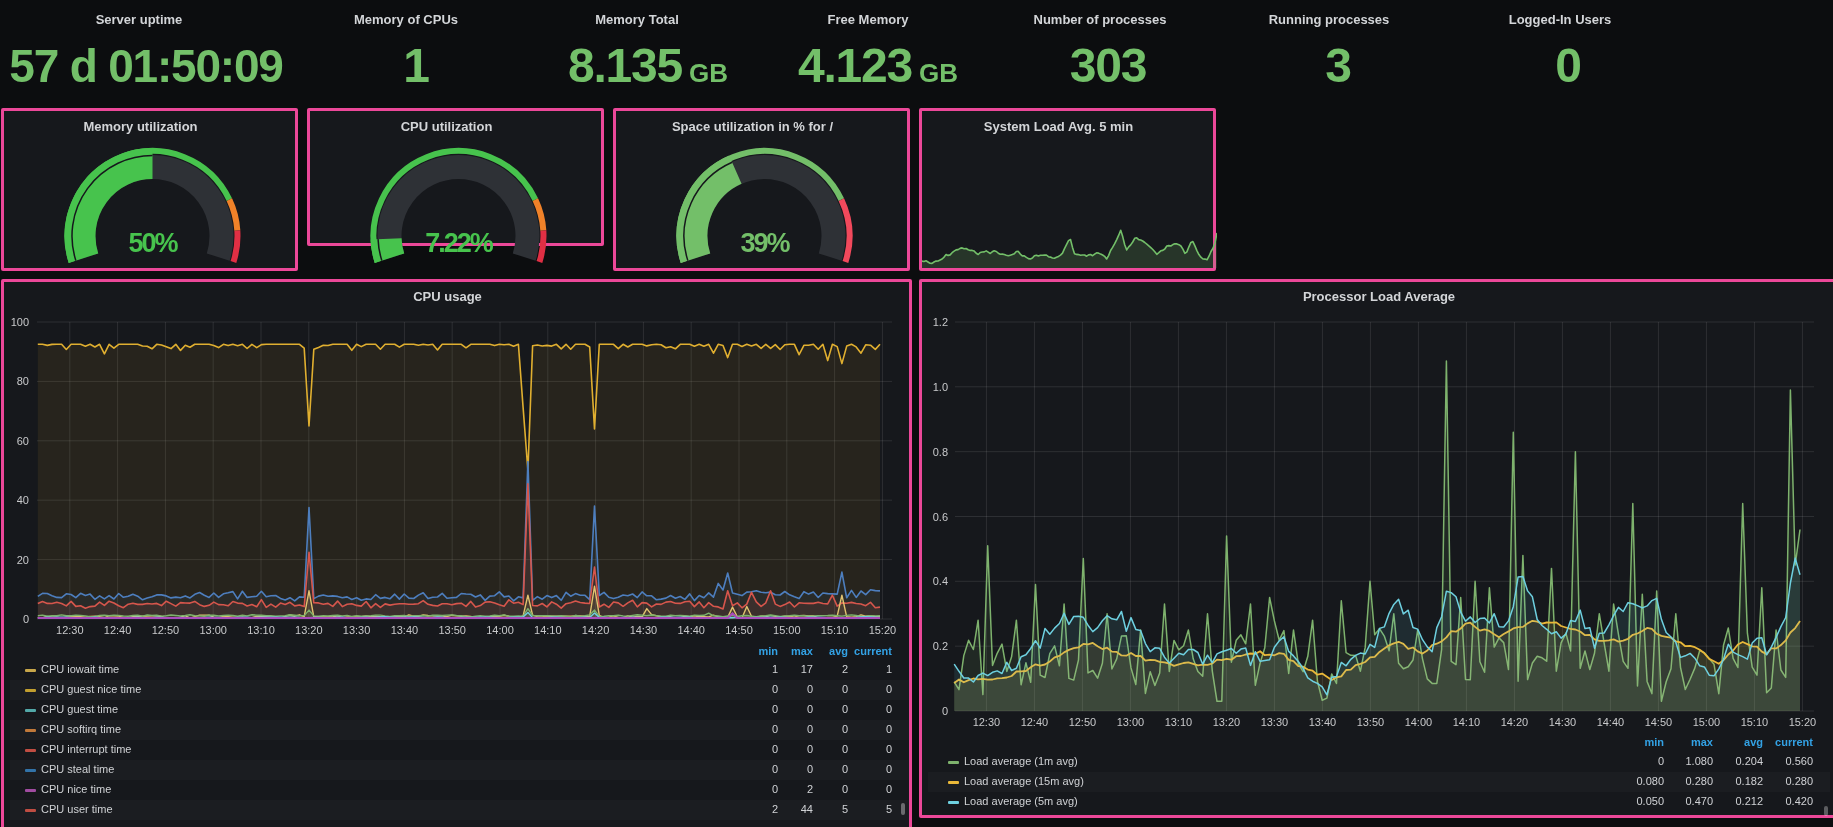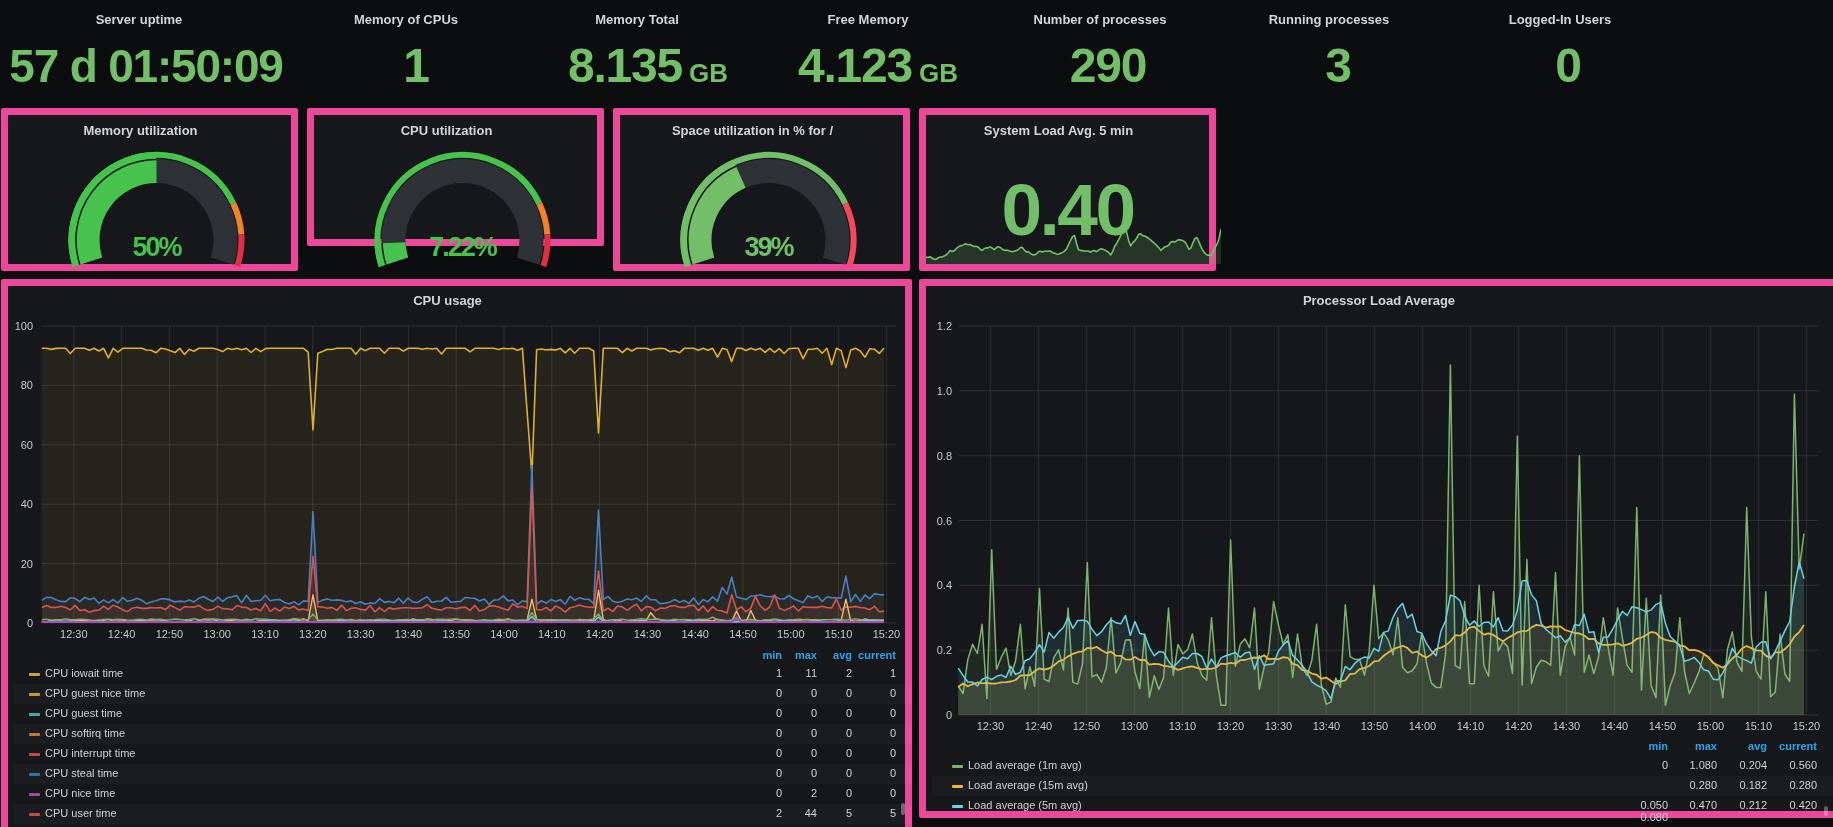--- a/index.html
+++ b/index.html
@@ -1,36 +1,36 @@
 <!DOCTYPE html>
 <html><head><meta charset="utf-8"><style>
 * { margin:0; padding:0; box-sizing:border-box; }
 body { width:1833px; height:827px; background:#0c0d0f; font-family:"Liberation Sans", sans-serif; overflow:hidden; position:relative; }
-.panel { position:absolute; background:#16181c; border:7px solid #ec4899; border-radius:2px; }
+.panel { position:absolute; background:#16181c; border:3px solid #ec4899; border-radius:2px; }
 .ptitle { position:absolute; width:100%; text-align:center; font-size:13px; font-weight:bold; color:#d3d5d8; padding-right:18px; }
 .stitle { position:absolute; text-align:center; font-size:13px; font-weight:bold; color:#d3d5d8; }
 .statval { position:absolute; text-align:center; font-size:46px; font-weight:bold; color:#73bf69; letter-spacing:-1.2px; white-space:nowrap; }
 .unit { font-size:26px; letter-spacing:0; margin-left:7px; }
 .lrow { position:absolute; height:20px; font-size:11px; color:#d0d2d5; }
 .lrow .dash { position:absolute; top:9px; width:11px; height:3px; border-radius:1px; }
 .lrow .lname { position:absolute; top:3px; }
 .lcol { position:absolute; top:3px; width:46px; text-align:right; }
 .lhead { position:absolute; height:16px; font-size:11px; font-weight:bold; color:#33a2e5; }
 .zebra { position:absolute; background:rgba(255,255,255,0.025); }
 </style></head><body>
 <div class="stitle" style="left:19px;top:12px;width:240px;">Server uptime</div>
 <div class="statval" style="left:-104px;top:39px;width:500px;font-size:46px;">57 d 01:50:09</div>
 <div class="stitle" style="left:286px;top:12px;width:240px;">Memory of CPUs</div>
 <div class="statval" style="left:166px;top:38px;width:500px;font-size:48px;">1</div>
 <div class="stitle" style="left:517px;top:12px;width:240px;">Memory Total</div>
 <div class="statval" style="left:398px;top:38px;width:500px;font-size:48px;">8.135<span class="unit">GB</span></div>
 <div class="stitle" style="left:748px;top:12px;width:240px;">Free Memory</div>
 <div class="statval" style="left:628px;top:38px;width:500px;font-size:48px;">4.123<span class="unit">GB</span></div>
 <div class="stitle" style="left:980px;top:12px;width:240px;">Number of processes</div>
-<div class="statval" style="left:858px;top:38px;width:500px;font-size:48px;">290</div>
+<div class="statval" style="left:858px;top:38px;width:500px;font-size:48px;">303</div>
 <div class="stitle" style="left:1209px;top:12px;width:240px;">Running processes</div>
 <div class="statval" style="left:1088px;top:38px;width:500px;font-size:48px;">3</div>
 <div class="stitle" style="left:1440px;top:12px;width:240px;">Logged-In Users</div>
 <div class="statval" style="left:1318px;top:38px;width:500px;font-size:48px;">0</div>
 <div class="panel" style="left:1px;top:108px;width:297px;height:163px;">
     <div class="ptitle" style="top:8px;">Memory utilization</div>
     <svg width="297" height="163" style="position:absolute;left:0;top:0">
       <path d="M 82.80 146.09 A 69 69 0 1 1 214.20 146.09" stroke="#2e3136" stroke-width="24" fill="none"></path>
       <path d="M 67.57 150.98 A 85 85 0 0 1 225.33 88.65" stroke="#47c34d" stroke-width="6" fill="none"></path>
       <path d="M 225.33 88.65 A 85 85 0 0 1 233.32 119.43" stroke="#f08229" stroke-width="6" fill="none"></path>
@@ -58,21 +58,20 @@
       <path d="M 82.80 146.09 A 69 69 0 1 1 214.20 146.09" stroke="#2e3136" stroke-width="24" fill="none"></path>
       <path d="M 67.57 150.98 A 85 85 0 0 1 225.33 88.65" stroke="#73bf69" stroke-width="6" fill="none"></path>
       <path d="M 225.33 88.65 A 85 85 0 0 1 229.43 150.98" stroke="#f2495c" stroke-width="6" fill="none"></path>
       <path d="M 79.47 147.16 A 72.5 72.5 0 0 1 119.34 58.62" stroke="#73bf69" stroke-width="31" fill="none"></path>
       <path d="M 71.85 149.61 A 80.5 80.5 0 0 1 116.12 51.30" stroke="#16181c" stroke-width="1.5" fill="none"></path>
       <text x="148.5" y="141" text-anchor="middle" font-family="Liberation Sans, sans-serif" font-size="27" font-weight="bold" letter-spacing="-2" fill="#73bf69">39%</text>
     </svg>
   </div>
 <div class="panel" style="left:919px;top:108px;width:297px;height:163px;">
     <div class="ptitle" style="top:8px;">System Load Avg. 5 min</div>
-    <div style="position:absolute;left:0;top:58px;width:100%;text-align:center;font-size:73px;font-weight:bold;color:#73bf69;letter-spacing:-2.5px;line-height:73px;">0.40</div>
     <svg width="295" height="50" style="position:absolute;left:0;bottom:0">
       <path d="M0.0 43.1 L2.0 43.5 L4.0 42.8 L6.0 44.0 L8.0 45.2 L10.0 45.4 L12.0 44.0 L14.0 43.1 L16.1 43.0 L18.1 42.0 L20.1 41.0 L22.1 39.1 L24.1 36.5 L26.1 37.4 L28.1 36.9 L30.1 34.7 L32.1 33.2 L34.1 31.9 L36.1 31.6 L38.1 30.4 L40.1 29.9 L42.1 30.7 L44.1 30.5 L46.2 31.8 L48.2 32.4 L50.2 32.4 L52.2 33.1 L54.2 35.3 L56.2 36.5 L58.2 34.5 L60.2 34.0 L62.2 33.9 L64.2 32.9 L66.2 34.2 L68.2 35.5 L70.2 33.8 L72.2 32.8 L74.3 33.5 L76.3 35.2 L78.3 36.3 L80.3 36.1 L82.3 36.5 L84.3 37.2 L86.3 37.8 L88.3 37.2 L90.3 36.6 L92.3 35.8 L94.3 33.5 L96.3 33.4 L98.3 36.1 L100.3 37.9 L102.3 37.8 L104.4 39.4 L106.4 40.6 L108.4 41.0 L110.4 40.1 L112.4 37.8 L114.4 37.2 L116.4 38.0 L118.4 37.3 L120.4 37.2 L122.4 37.1 L124.4 37.0 L126.4 38.7 L128.4 39.1 L130.4 40.0 L132.4 40.3 L134.5 39.2 L136.5 38.4 L138.5 37.1 L140.5 35.1 L142.5 30.6 L144.5 26.7 L146.5 22.6 L148.5 21.5 L150.5 29.4 L152.5 35.8 L154.5 36.4 L156.5 36.6 L158.5 37.2 L160.5 37.0 L162.6 37.0 L164.6 38.2 L166.6 36.9 L168.6 36.5 L170.6 37.7 L172.6 36.2 L174.6 34.8 L176.6 35.1 L178.6 36.1 L180.6 37.0 L182.6 38.3 L184.6 41.0 L186.6 37.6 L188.6 32.5 L190.6 29.4 L192.7 25.7 L194.7 21.6 L196.7 17.2 L198.7 12.3 L200.7 18.6 L202.7 26.7 L204.7 31.9 L206.7 28.9 L208.7 26.9 L210.7 24.0 L212.7 20.3 L214.7 19.8 L216.7 21.6 L218.7 22.0 L220.7 23.0 L222.8 24.5 L224.8 26.1 L226.8 27.8 L228.8 29.6 L230.8 31.5 L232.8 33.8 L234.8 36.3 L236.8 34.7 L238.8 32.8 L240.8 32.4 L242.8 31.0 L244.8 28.0 L246.8 27.6 L248.8 28.0 L250.9 26.6 L252.9 25.7 L254.9 25.9 L256.9 26.7 L258.9 28.0 L260.9 31.2 L262.9 35.3 L264.9 33.9 L266.9 28.8 L268.9 24.4 L270.9 23.6 L272.9 27.9 L274.9 32.6 L276.9 36.6 L278.9 39.2 L281.0 41.0 L283.0 41.1 L285.0 41.8 L287.0 38.2 L289.0 33.5 L291.0 30.2 L293.0 24.7 L295.0 14.9 L295.0 50.0 L0.0 50.0 Z" fill="#73bf69" fill-opacity="0.18" stroke="none"></path>
       <path d="M0.0 43.1 L2.0 43.5 L4.0 42.8 L6.0 44.0 L8.0 45.2 L10.0 45.4 L12.0 44.0 L14.0 43.1 L16.1 43.0 L18.1 42.0 L20.1 41.0 L22.1 39.1 L24.1 36.5 L26.1 37.4 L28.1 36.9 L30.1 34.7 L32.1 33.2 L34.1 31.9 L36.1 31.6 L38.1 30.4 L40.1 29.9 L42.1 30.7 L44.1 30.5 L46.2 31.8 L48.2 32.4 L50.2 32.4 L52.2 33.1 L54.2 35.3 L56.2 36.5 L58.2 34.5 L60.2 34.0 L62.2 33.9 L64.2 32.9 L66.2 34.2 L68.2 35.5 L70.2 33.8 L72.2 32.8 L74.3 33.5 L76.3 35.2 L78.3 36.3 L80.3 36.1 L82.3 36.5 L84.3 37.2 L86.3 37.8 L88.3 37.2 L90.3 36.6 L92.3 35.8 L94.3 33.5 L96.3 33.4 L98.3 36.1 L100.3 37.9 L102.3 37.8 L104.4 39.4 L106.4 40.6 L108.4 41.0 L110.4 40.1 L112.4 37.8 L114.4 37.2 L116.4 38.0 L118.4 37.3 L120.4 37.2 L122.4 37.1 L124.4 37.0 L126.4 38.7 L128.4 39.1 L130.4 40.0 L132.4 40.3 L134.5 39.2 L136.5 38.4 L138.5 37.1 L140.5 35.1 L142.5 30.6 L144.5 26.7 L146.5 22.6 L148.5 21.5 L150.5 29.4 L152.5 35.8 L154.5 36.4 L156.5 36.6 L158.5 37.2 L160.5 37.0 L162.6 37.0 L164.6 38.2 L166.6 36.9 L168.6 36.5 L170.6 37.7 L172.6 36.2 L174.6 34.8 L176.6 35.1 L178.6 36.1 L180.6 37.0 L182.6 38.3 L184.6 41.0 L186.6 37.6 L188.6 32.5 L190.6 29.4 L192.7 25.7 L194.7 21.6 L196.7 17.2 L198.7 12.3 L200.7 18.6 L202.7 26.7 L204.7 31.9 L206.7 28.9 L208.7 26.9 L210.7 24.0 L212.7 20.3 L214.7 19.8 L216.7 21.6 L218.7 22.0 L220.7 23.0 L222.8 24.5 L224.8 26.1 L226.8 27.8 L228.8 29.6 L230.8 31.5 L232.8 33.8 L234.8 36.3 L236.8 34.7 L238.8 32.8 L240.8 32.4 L242.8 31.0 L244.8 28.0 L246.8 27.6 L248.8 28.0 L250.9 26.6 L252.9 25.7 L254.9 25.9 L256.9 26.7 L258.9 28.0 L260.9 31.2 L262.9 35.3 L264.9 33.9 L266.9 28.8 L268.9 24.4 L270.9 23.6 L272.9 27.9 L274.9 32.6 L276.9 36.6 L278.9 39.2 L281.0 41.0 L283.0 41.1 L285.0 41.8 L287.0 38.2 L289.0 33.5 L291.0 30.2 L293.0 24.7 L295.0 14.9" fill="none" stroke="#73bf69" stroke-width="1.6" stroke-linejoin="round"></path>
     </svg>
   </div>
 <div class="panel" style="left:1px;top:279px;width:911px;height:686px;">
     <div class="ptitle" style="top:7px;">CPU usage</div>
     <svg width="911" height="548" style="position:absolute;left:0;top:0" shape-rendering="auto">
       <line x1="33" y1="337.0" x2="888" y2="337.0" stroke="rgba(255,255,255,0.10)" stroke-width="1"></line>
       <text x="25" y="341.0" text-anchor="end" font-size="11" fill="#c8c9cb" font-family="Liberation Sans, sans-serif">0</text>
@@ -137,21 +136,21 @@
       <path d="M33.8 336.0 L38.5 336.0 L43.3 336.0 L48.0 336.0 L52.8 336.0 L57.6 336.0 L62.3 336.0 L67.1 336.0 L71.8 336.0 L76.6 336.0 L81.4 336.0 L86.1 336.0 L90.9 336.0 L95.6 336.0 L100.4 336.0 L105.1 336.0 L109.9 336.0 L114.7 336.0 L119.4 336.0 L124.2 336.0 L128.9 336.0 L133.7 336.0 L138.5 336.0 L143.2 336.0 L148.0 336.0 L152.7 336.0 L157.5 336.0 L162.3 336.0 L167.0 336.0 L171.8 336.0 L176.5 336.0 L181.3 336.0 L186.0 336.0 L190.8 336.0 L195.6 336.0 L200.3 336.0 L205.1 336.0 L209.8 336.0 L214.6 336.0 L219.4 336.0 L224.1 336.0 L228.9 336.0 L233.6 336.0 L238.4 336.0 L243.1 336.0 L247.9 336.0 L252.7 336.0 L257.4 336.0 L262.2 336.0 L266.9 336.0 L271.7 336.0 L276.5 336.0 L281.2 336.0 L286.0 336.0 L290.7 336.0 L295.5 336.0 L300.2 336.0 L305.0 336.0 L309.8 336.0 L314.5 336.0 L319.3 336.0 L324.0 336.0 L328.8 336.0 L333.6 336.0 L338.3 336.0 L343.1 336.0 L347.8 336.0 L352.6 336.0 L357.3 336.0 L362.1 336.0 L366.9 336.0 L371.6 336.0 L376.4 336.0 L381.1 336.0 L385.9 336.0 L390.7 336.0 L395.4 336.0 L400.2 336.0 L404.9 336.0 L409.7 336.0 L414.4 336.0 L419.2 336.0 L424.0 336.0 L428.7 336.0 L433.5 336.0 L438.2 336.0 L443.0 336.0 L447.8 336.0 L452.5 336.0 L457.3 336.0 L462.0 336.0 L466.8 336.0 L471.5 336.0 L476.3 336.0 L481.1 336.0 L485.8 336.0 L490.6 336.0 L495.3 336.0 L500.1 336.0 L504.9 336.0 L509.6 336.0 L514.4 336.0 L519.1 336.0 L523.9 336.0 L528.6 336.0 L533.4 336.0 L538.2 336.0 L542.9 336.0 L547.7 336.0 L552.4 336.0 L557.2 336.0 L562.0 336.0 L566.7 336.0 L571.5 336.0 L576.2 336.0 L581.0 336.0 L585.7 336.0 L590.5 336.0 L595.3 336.0 L600.0 336.0 L604.8 336.0 L609.5 336.0 L614.3 336.0 L619.1 336.0 L623.8 336.0 L628.6 336.0 L633.3 336.0 L638.1 336.0 L642.8 336.0 L647.6 336.0 L652.4 336.0 L657.1 336.0 L661.9 336.0 L666.6 336.0 L671.4 336.0 L676.2 336.0 L680.9 336.0 L685.7 336.0 L690.4 336.0 L695.2 336.0 L699.9 336.0 L704.7 336.0 L709.5 336.0 L714.2 336.0 L719.0 336.0 L723.7 336.0 L728.5 331.5 L733.3 336.0 L738.0 336.0 L742.8 336.0 L747.5 336.0 L752.3 336.0 L757.1 336.0 L761.8 336.0 L766.6 336.0 L771.3 336.0 L776.1 336.0 L780.8 336.0 L785.6 336.0 L790.4 336.0 L795.1 336.0 L799.9 336.0 L804.6 336.0 L809.4 336.0 L814.2 336.0 L818.9 336.0 L823.7 336.0 L828.4 336.0 L833.2 336.0 L837.9 336.0 L842.7 336.0 L847.5 336.0 L852.2 336.0 L857.0 336.0 L861.7 336.0 L866.5 336.0 L871.3 336.0 L876.0 336.0" fill="none" stroke="#a94cbc" stroke-width="2.2"></path>
     </svg>
     <div class="lhead" style="left:728px;top:363px;width:46px;text-align:right;">min</div>
     <div class="lhead" style="left:763px;top:363px;width:46px;text-align:right;">max</div>
     <div class="lhead" style="left:798px;top:363px;width:46px;text-align:right;">avg</div>
     <div class="lhead" style="left:842px;top:363px;width:46px;text-align:right;">current</div>
     <div class="lrow" style="left:0;top:378px;width:911px;">
       <span class="dash" style="left:21px;background:#c7a64a;"></span>
       <span class="lname" style="left:37px;">CPU iowait time</span>
       <span class="lcol" style="left:728px;">1</span>
-      <span class="lcol" style="left:763px;">11</span>
+      <span class="lcol" style="left:763px;">17</span>
       <span class="lcol" style="left:798px;">2</span>
       <span class="lcol" style="left:842px;">1</span>
     </div>
     <div class="zebra" style="left:6px;top:398px;width:899px;height:20px;"></div>
     <div class="lrow" style="left:0;top:398px;width:911px;">
       <span class="dash" style="left:21px;background:#c29f2f;"></span>
       <span class="lname" style="left:37px;">CPU guest nice time</span>
       <span class="lcol" style="left:728px;">0</span>
       <span class="lcol" style="left:763px;">0</span>
       <span class="lcol" style="left:798px;">0</span>
@@ -278,21 +277,21 @@
       <span class="lname" style="left:42px;">Load average (1m avg)</span>
       <span class="lcol" style="left:696px;">0</span>
       <span class="lcol" style="left:745px;">1.080</span>
       <span class="lcol" style="left:795px;">0.204</span>
       <span class="lcol" style="left:845px;">0.560</span>
     </div>
     <div class="zebra" style="left:6px;top:490px;width:902px;height:20px;"></div>
     <div class="lrow" style="left:0;top:490px;width:914px;">
       <span class="dash" style="left:26px;background:#eab839;"></span>
       <span class="lname" style="left:42px;">Load average (15m avg)</span>
-      <span class="lcol" style="left:696px;margin-top:32px;">0.080</span>
+      <span class="lcol" style="left:696px;">0.080</span>
       <span class="lcol" style="left:745px;">0.280</span>
       <span class="lcol" style="left:795px;">0.182</span>
       <span class="lcol" style="left:845px;">0.280</span>
     </div>
     <div class="lrow" style="left:0;top:510px;width:914px;">
       <span class="dash" style="left:26px;background:#6ed0e0;"></span>
       <span class="lname" style="left:42px;">Load average (5m avg)</span>
       <span class="lcol" style="left:696px;">0.050</span>
       <span class="lcol" style="left:745px;">0.470</span>
       <span class="lcol" style="left:795px;">0.212</span>

